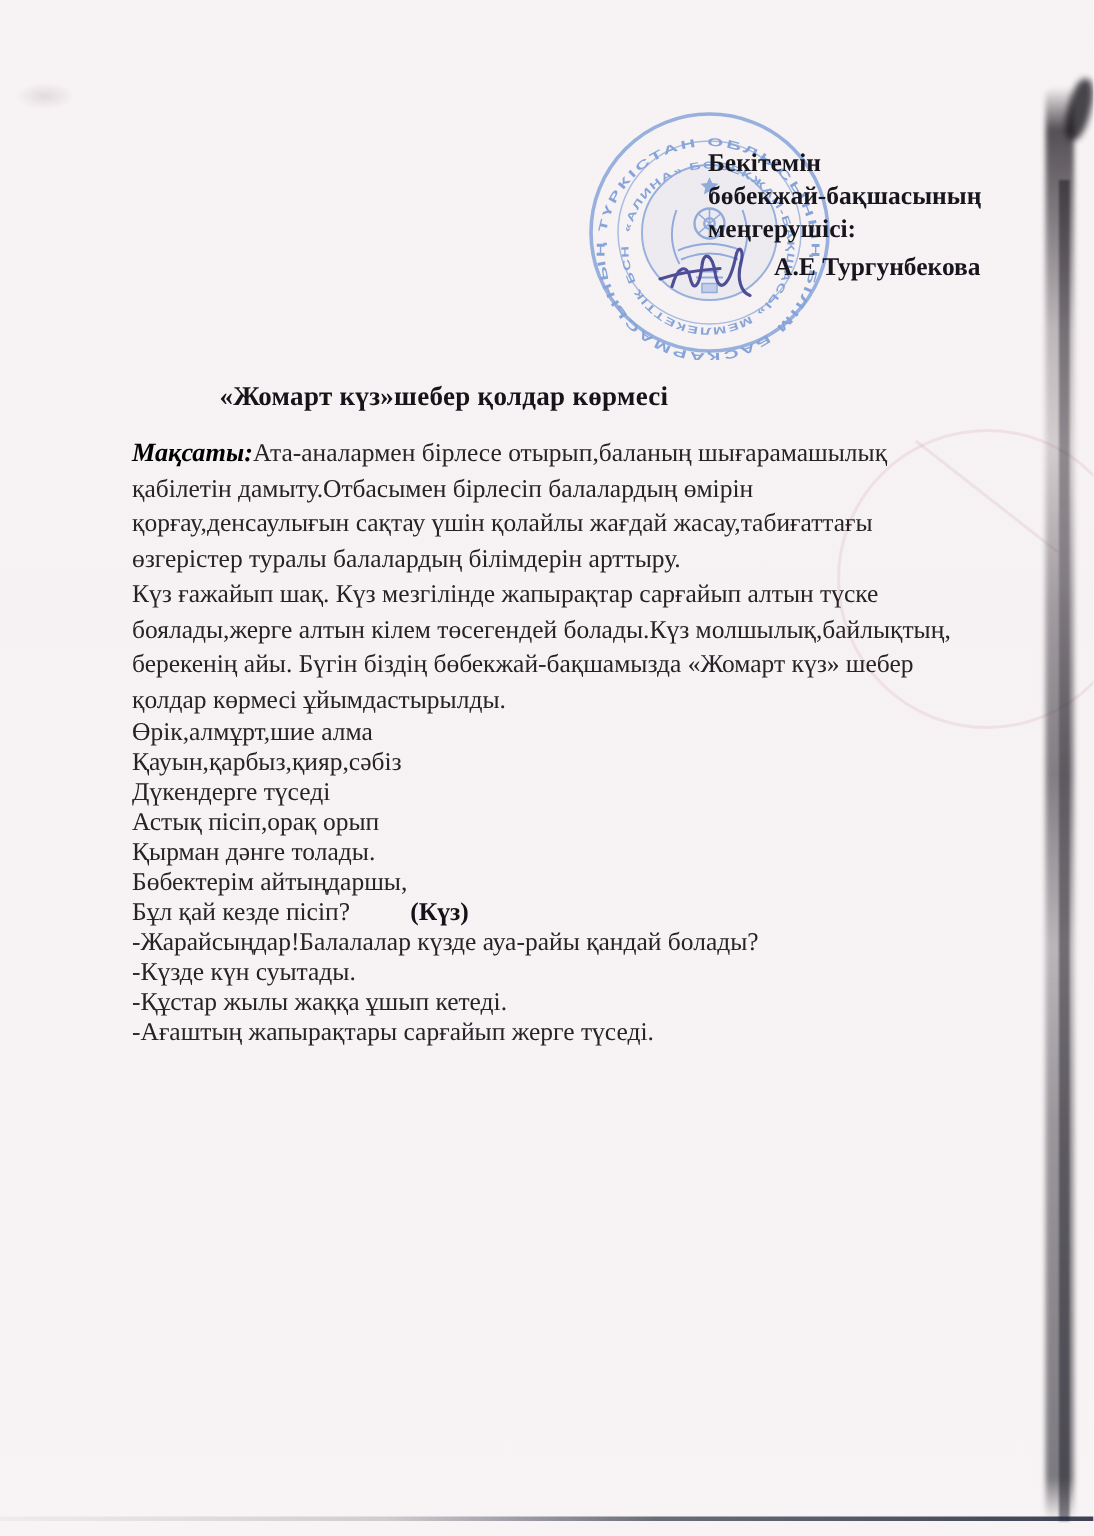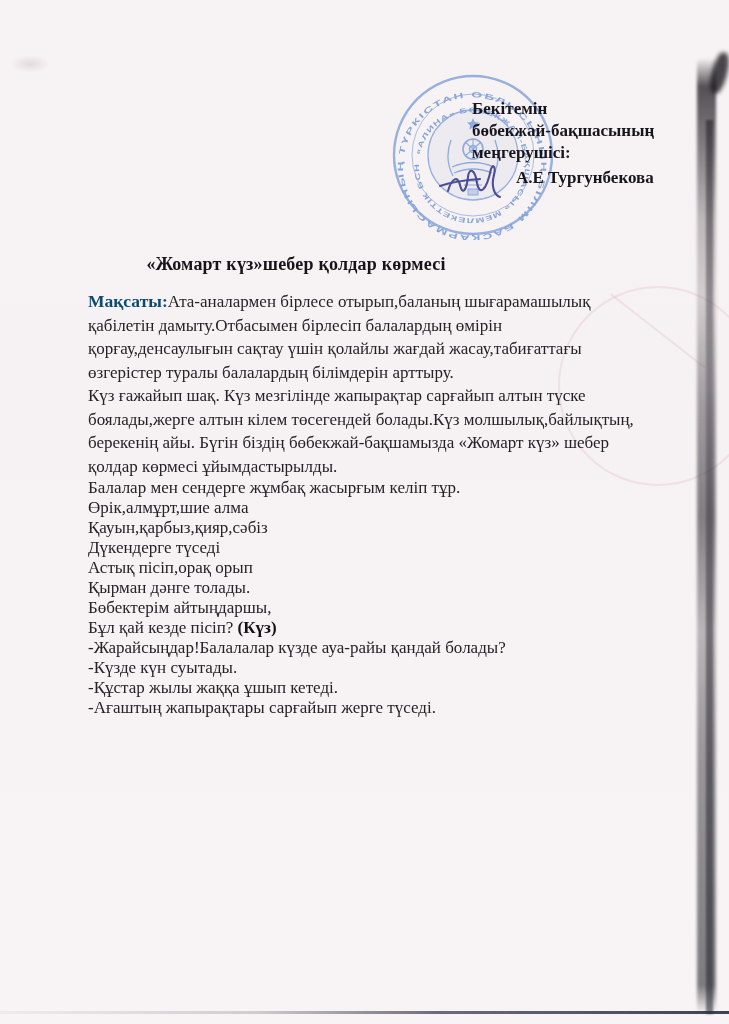--- a/index.html
+++ b/index.html
@@ -26,24 +26,24 @@
   
   .doc-title{
     position:absolute;left:0;top:254px;width:592px;text-align:center;z-index:2;
     font-weight:bold;font-size:18px;color:#16141a;letter-spacing:.2px;
   }
 
   
   .content{position:absolute;left:88px;top:290px;width:578px;z-index:2;font-size:17px;}
   .content p{margin:0;}
   .para{line-height:23.5px;margin-bottom:13px;}
-  .para b{font-size:17.5px;color:#0c4a6e;}
+  .para b{font-size:17.5px;color:#000000;font-style:italic;}
   .para .pt{white-space:pre-line;text-align:right;}
   .line{line-height:20px;margin-bottom:15.5px;}
-  .line b{color:#141218;}
+  .line b{color:#141218;margin-left:36px;}
 
   
   .edge-shadow{
     position:absolute;left:697px;top:58px;width:19px;height:956px;z-index:3;
     background:linear-gradient(180deg,
       rgba(35,32,38,0) 0%,
       rgba(38,34,40,.78) 3%,
       rgba(55,50,56,.62) 9%,
       rgba(95,88,94,.38) 17%,
       rgba(120,110,116,.28) 25%,
@@ -145,21 +145,20 @@
   <div class="content">
     <p class="para"><b>Мақсаты:</b><span class="pt">Ата-аналармен бірлесе отырып,баланың шығарамашылық
 қабілетін дамыту.Отбасымен бірлесіп балалардың өмірін
 қорғау,денсаулығын сақтау үшін қолайлы жағдай жасау,табиғаттағы
 өзгерістер туралы балалардың білімдерін арттыру.</span></p>
     <p class="para"><b></b><span class="pt">Күз ғажайып шақ. Күз мезгілінде жапырақтар сарғайып алтын түске
 боялады,жерге алтын кілем төсегендей болады.Күз молшылық,байлықтың,
 берекенің айы. Бүгін біздің бөбекжай-бақшамызда «Жомарт күз» шебер
 қолдар көрмесі ұйымдастырылды.</span></p>
     <div>
-        <p class="line"><span>Балалар мен сендерге жұмбақ жасырғым келіп тұр.</span></p>
         <p class="line"><span>Өрік,алмұрт,шие алма</span></p>
         <p class="line"><span>Қауын,қарбыз,қияр,сәбіз</span></p>
         <p class="line"><span>Дүкендерге түседі</span></p>
         <p class="line"><span>Астық пісіп,орақ орып</span></p>
         <p class="line"><span>Қырман дәнге толады.</span></p>
         <p class="line"><span>Бөбектерім айтыңдаршы,</span></p>
         <p class="line"><span>Бұл қай кезде пісіп? </span><b>(Күз)</b></p>
         <p class="line"><span>-Жарайсыңдар!Балалалар күзде ауа-райы қандай болады?</span></p>
         <p class="line"><span>-Күзде күн суытады.</span></p>
         <p class="line"><span>-Құстар жылы жаққа ұшып кетеді.</span></p>

